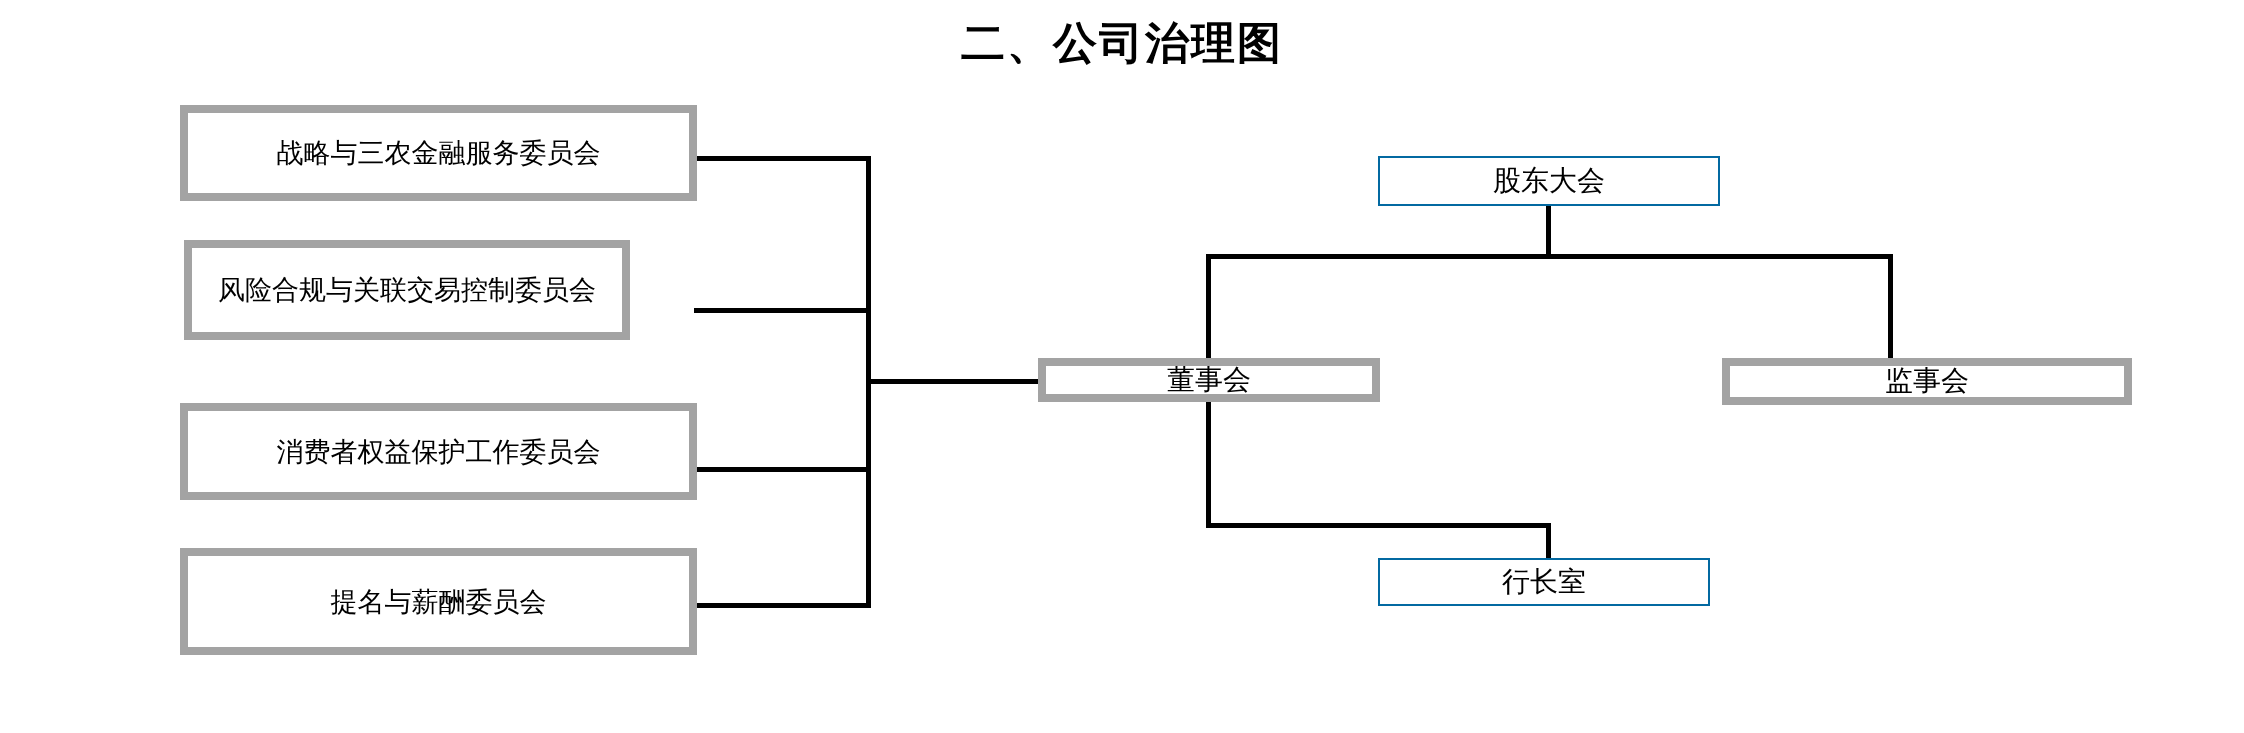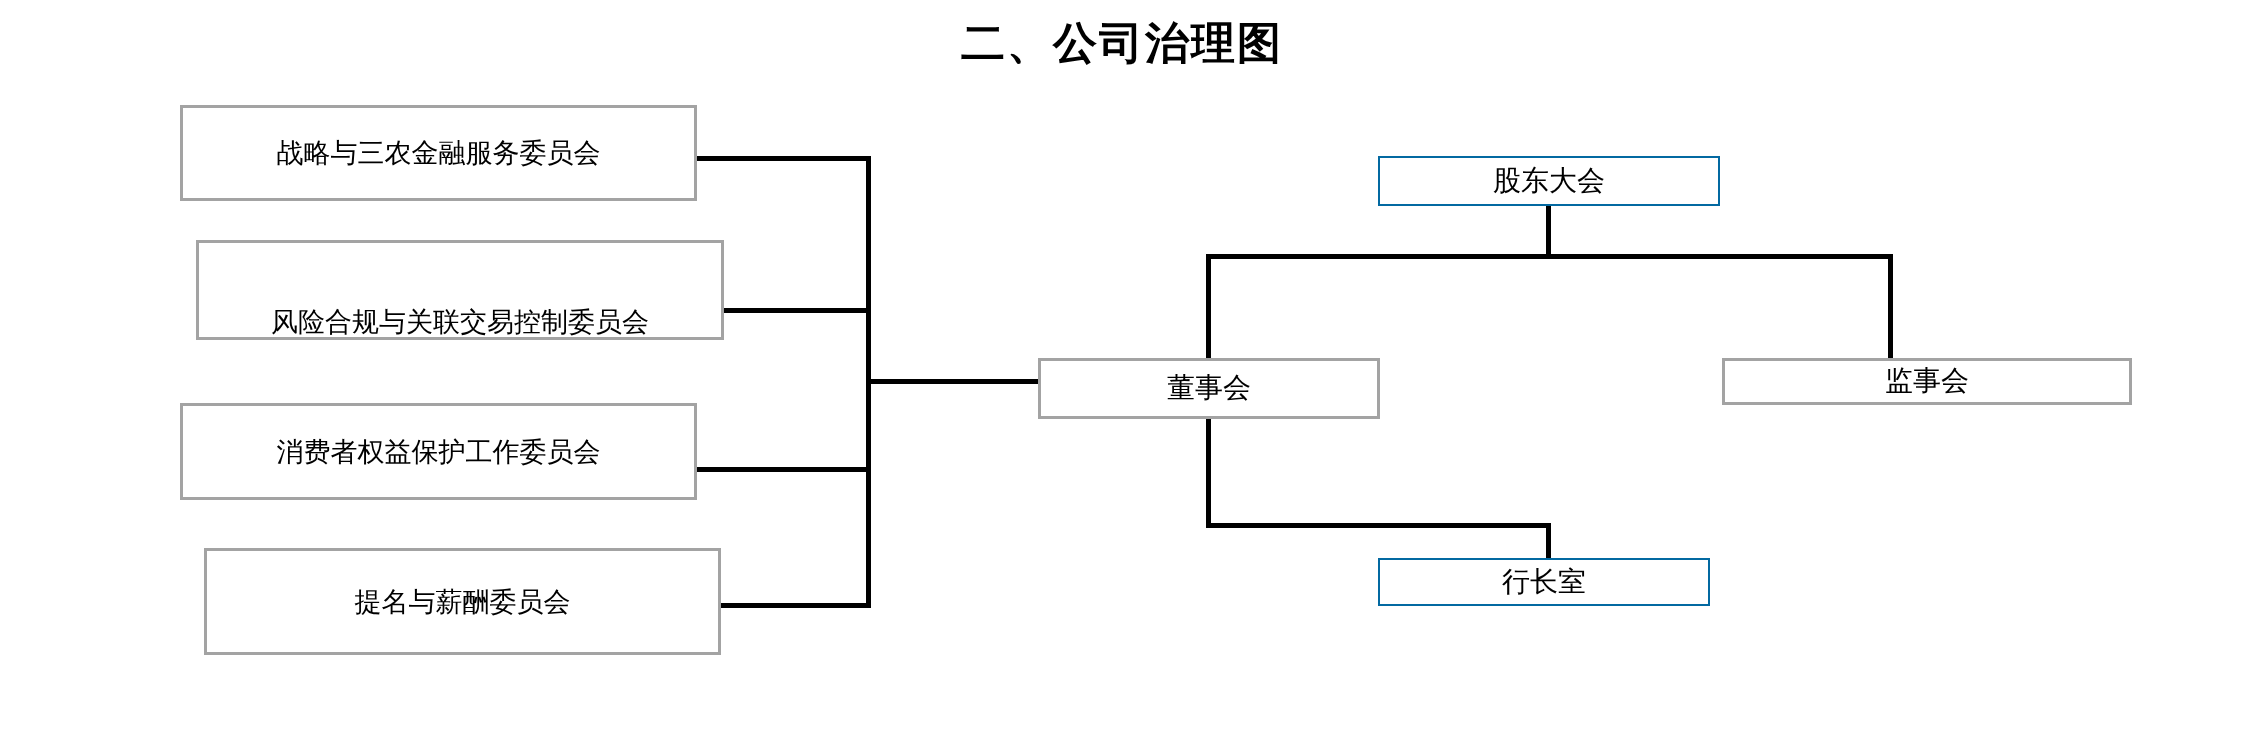--- a/index.html
+++ b/index.html
@@ -39,21 +39,21 @@
     align-items: center;
     justify-content: center;
     background: #ffffff;
     color: #000000;
     font-family: "DejaVu Serif", "Liberation Serif", serif;
     text-align: center;
     line-height: 1.1;
     white-space: nowrap;
     z-index: 3;
   }
-  .node.thick  { border: 3px solid #a3a3a3; }
+  .node.thick  { border: 8px solid #a3a3a3; }
   .node.thin   { border: 2px solid #0369a1; }
 
   .node .label { display: block; }
 
   
   .committee { font-size: 27px; }
   
   .gov { font-size: 28px; }
 
   
@@ -69,37 +69,37 @@
 <body>
 
 <div id="canvas">
 
   <div class="title">二、公司治理图</div>
 
   <div class="node thick committee" style="left:180px; top:105px; width:517px; height:96px;">
     <span class="label">战略与三农金融服务委员会</span>
   </div>
 
-  <div class="node thick committee" style="left:196px; top:240px; width:528px; height:100px;align-items:flex-end;">
+  <div class="node thick committee" style="left:184px; top:240px; width:446px; height:100px;">
     <span class="label">风险合规与关联交易控制委员会</span>
   </div>
 
   <div class="node thick committee" style="left:180px; top:403px; width:517px; height:97px;">
     <span class="label">消费者权益保护工作委员会</span>
   </div>
 
-  <div class="node thick committee" style="left:180px; top:548px; width:517px; height:107px;margin-left:24px;">
+  <div class="node thick committee" style="left:180px; top:548px; width:517px; height:107px;">
     <span class="label">提名与薪酬委员会</span>
   </div>
 
   <div class="node thin gov" style="left:1378px; top:156px; width:342px; height:50px;">
     <span class="label">股东大会</span>
   </div>
 
-  <div class="node thick gov" style="left:1038px; top:358px; width:342px; height:61px;">
+  <div class="node thick gov" style="left:1038px; top:358px; width:342px; height:44px;">
     <span class="label">董事会</span>
   </div>
 
   <div class="node thick gov" style="left:1722px; top:358px; width:410px; height:47px;">
     <span class="label">监事会</span>
   </div>
 
   <div class="node thin gov" style="left:1378px; top:558px; width:332px; height:48px;">
     <span class="label">行长室</span>
   </div>

